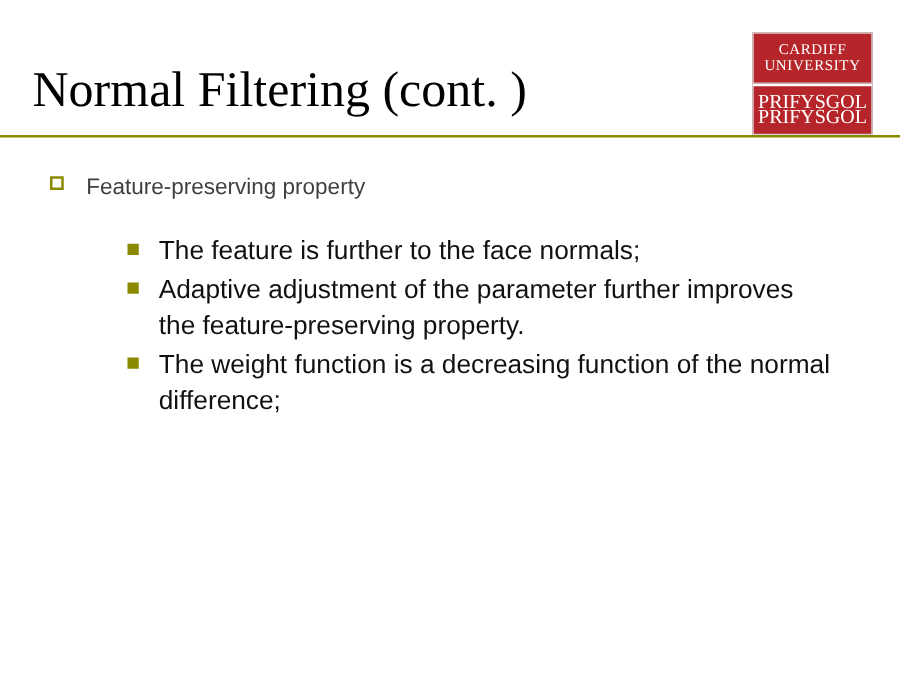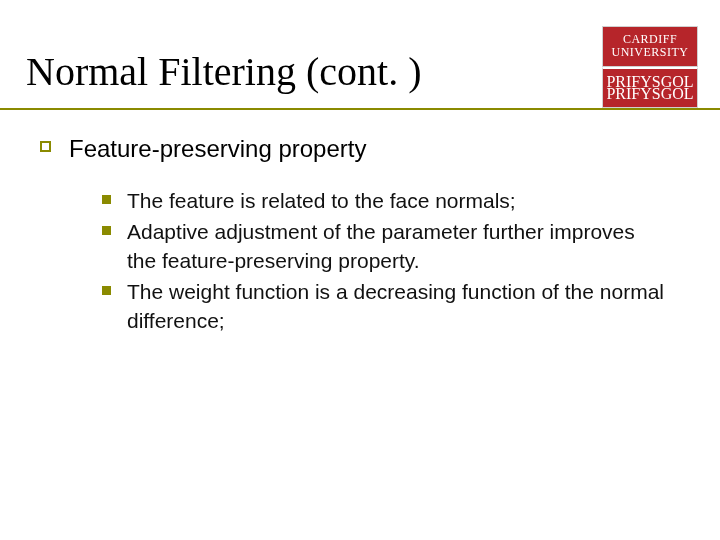--- a/index.html
+++ b/index.html
@@ -90,22 +90,22 @@
   .lvl1 .bullet {
     width: 11px;
     height: 11px;
     border: 2px solid #8a8a00;
     margin-top: 7px;
     margin-right: 18px;
     flex: 0 0 auto;
     box-sizing: border-box;
   }
   .lvl1 .text {
-    font-size: 24px;
-    color: #000000;
+    font-size: 18px;
+    color: #404040;
     line-height: 30px;
   }
   .lvl2-group {
     margin-left: 62px;
   }
   .lvl2 {
     display: flex;
     align-items: flex-start;
     margin-bottom: 2px;
   }
@@ -149,21 +149,21 @@
 
   <div class="body">
     <div class="lvl1">
       <div class="bullet"></div>
       <div class="text">Feature-preserving property</div>
     </div>
 
     <div class="lvl2-group">
       <div class="lvl2">
         <div class="bullet"></div>
-        <div class="text">The feature is related to the face normals;</div>
+        <div class="text">The feature is further to the face normals;</div>
       </div>
       <div class="lvl2">
         <div class="bullet"></div>
         <div class="text">Adaptive adjustment of the parameter further improves the feature-preserving property.</div>
       </div>
       <div class="lvl2">
         <div class="bullet"></div>
         <div class="text">The weight function is a decreasing function of the normal difference;</div>
       </div>
     </div>

